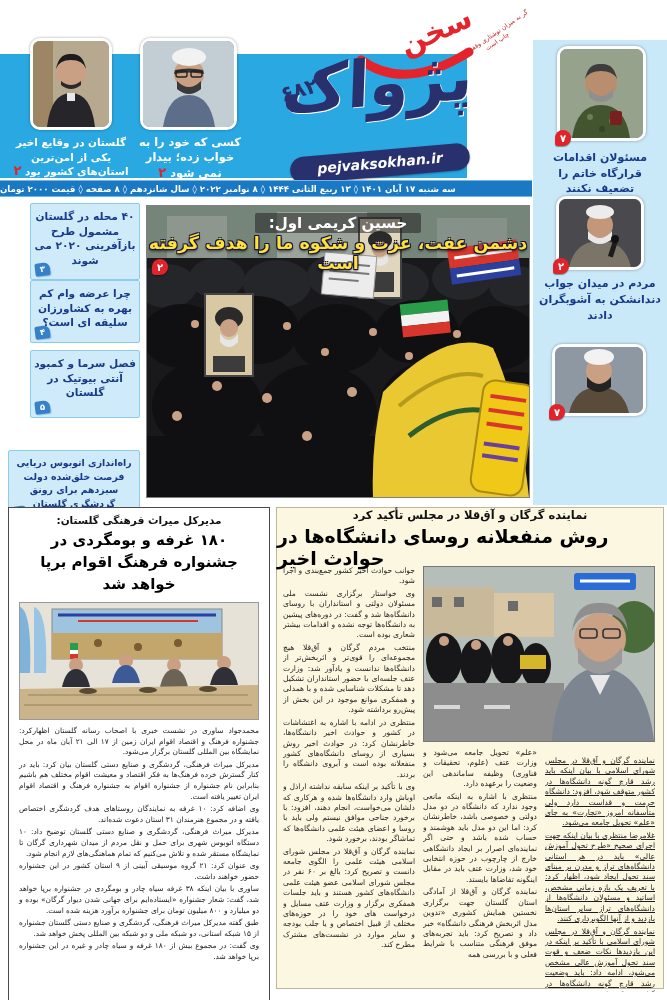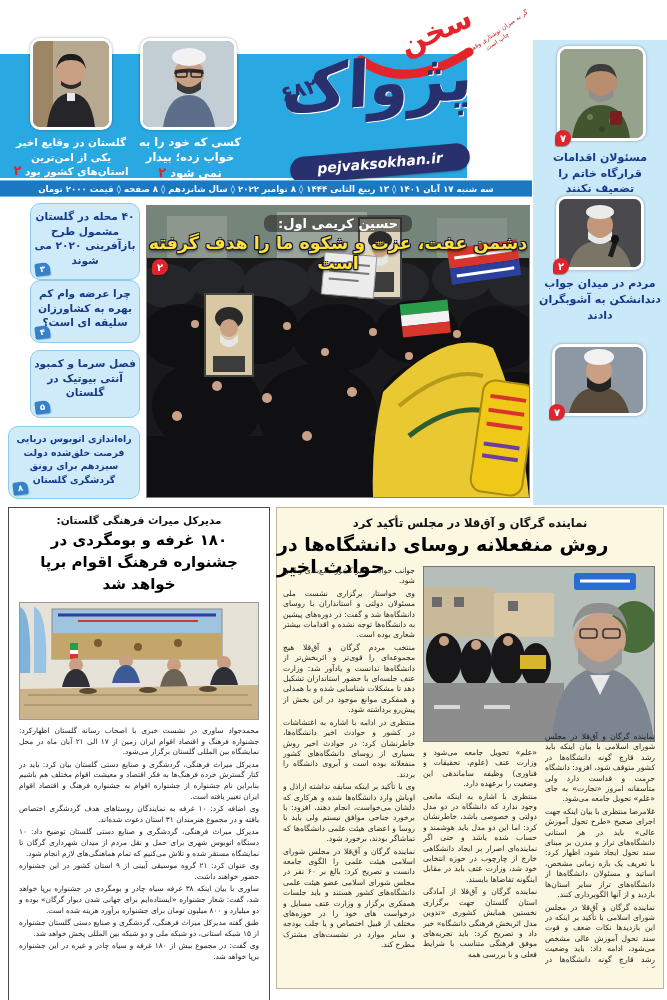--- a/index.html
+++ b/index.html
@@ -9,21 +9,21 @@
     position:relative; width:667px; height:1000px; background:#fff;
     overflow:hidden; direction:rtl;
   }
   .abs { position:absolute; }
 
   
   .band-blue { left:0; top:54px; width:467px; height:124px; background:#2aa8e1; }
   .right-col { left:533px; top:40px; width:134px; height:465px; background:#c9e8f8; }
   .datebar {
     left:0; top:180px; width:532px; height:17px; background:#1b79c4;
-    color:#fff; font-size:8.6px; font-weight:bold; text-align:center; line-height:17px;
+    color:#fff; font-size:8.6px; font-weight:bold; text-align:left; line-height:17px;
     border-top:1px solid #6cb9e8; border-bottom:1px solid #6cb9e8;
   }
   .logo-main {
     left:238px; top:48px; width:235px; color:#28306e; font-weight:bold;
     font-size:64px; transform:rotate(-4deg) skewX(-6deg); letter-spacing:-2px;
     text-shadow:1px 1px 0 #fff;
   }
   .logo-sokhan { left:398px; top:14px; color:#e5232b; font-weight:bold; font-size:29px; transform:rotate(-24deg); }
   .issue-num { left:280px; top:78px; color:#28306e; font-weight:bold; font-size:21px; transform:rotate(-16deg); }
   .slogan { left:452px; top:30px; width:86px; color:#c42322; font-size:6.3px; line-height:8px;
@@ -42,58 +42,58 @@
   .cap-navy { color:#173a8a; font-weight:bold; text-align:center; }
   .rednum { color:#e0242b; font-size:13px; font-weight:bold; }
   .badge {
     width:16px; height:16px; background:#e0242b; border-radius:50% 50% 50% 3px;
     color:#fff; font-size:10px; font-weight:bold; display:flex; align-items:center; justify-content:center;
     box-shadow:0 1px 1px rgba(0,0,0,.4);
   }
 
   
   .news-box {
-    left:30px; width:110px; background:#cfeaf9; border:1px solid #8ecbeb; border-radius:10px;
+    left:30px; width:110px; background:#cfeaf9; border:1px solid #8ecbeb; border-radius:2px;
     color:#173a8a; font-weight:bold; text-align:center; font-size:10.6px; line-height:14.5px;
     padding:5px 3px 12px 3px;
   }
   .pgicon {
     position:absolute; left:4px; bottom:3px; width:15px; height:13px; background:#3781c8;
     color:#fff; font-size:8.5px; font-weight:bold; border-radius:2px 6px 2px 2px;
     display:flex; align-items:center; justify-content:center; transform:rotate(-7deg);
     box-shadow:1px 1px 0 #9ec7e8;
   }
 
   
   .lead-photo { left:146px; top:205px; width:384px; height:293px; border:1px solid #808080; background:#222; }
   .lead-kicker { top:7px; width:100%; text-align:center; }
   .lead-kicker span {
     display:inline-block; background:rgba(35,35,35,.55); color:#fff; font-weight:bold;
-    font-size:13px; padding:1px 14px; border-radius:7px;
+    font-size:15px; padding:1px 14px; border-radius:2px;
   }
   .lead-headline {
     top:27px; width:100%; text-align:center; color:#ffe13a; font-weight:bold; font-size:17.5px;
     text-shadow:-1px -1px 0 #14143c, 1px -1px 0 #14143c, -1px 1px 0 #14143c, 1px 1px 0 #14143c, 0 2px 3px rgba(0,0,0,.8);
   }
 
   
   .art-left { left:8px; top:507px; width:262px; height:624px; background:#fff; border:1.5px solid #4a4a4a; }
   .art-left .kicker { margin-top:6px; text-align:center; font-weight:bold; font-size:10.5px; color:#111; }
   .art-left h1 { text-align:center; font-size:15px; line-height:22px; color:#000; margin:3px 8px 0 8px; }
   .art-photo { margin:7px 10px 6px 10px; height:118px; border:1px solid #999; overflow:hidden; background:#ddd; }
   .art-left .body { padding:0 10px; font-size:7.4px; line-height:10.6px; text-align:justify; color:#1c1c1c; height:296px; overflow:hidden; }
   .art-left .body p { margin-bottom:2px; }
 
   .art-right { left:276px; top:507px; width:388px; height:482px; background:#fcf7e1; border:1px solid #bdb89a; }
-  .art-right .kicker { margin-top:8px; text-align:center; font-weight:bold; font-size:11.5px; color:#111; }
+  .art-right .kicker { margin-top:0; text-align:center; font-weight:bold; font-size:11.5px; color:#111; }
   .art-right h1 { text-align:left; font-size:19px; color:#000; margin-top:3px; }
   .mp-photo { position:absolute; top:58px; right:8px; width:232px; height:176px; border:1px solid #777; background:#aaa; }
   .colm { position:absolute; font-size:7.6px; line-height:10.4px; text-align:justify; color:#1c1c1c; overflow:hidden; }
   .colm p { margin-bottom:2px; }
-  #col-first  { top:224px; right:8px;   width:110px; height:236px; }
+  #col-first  { top:248px; right:8px;   width:110px; height:236px;text-decoration:underline; }
   #col-second { top:240px; right:126px; width:114px; height:236px; }
   #col-third  { top:58px;  right:248px; width:132px; height:418px; }
 </style>
 </head>
 <body>
 
 <div id="page">
 
   <div class="abs band-blue"></div>
   <div class="abs right-col"></div>
@@ -163,21 +163,21 @@
     <span class="pgicon">۳</span>
   </div>
   <div class="abs news-box" style="top:280px; min-height:61px;">
     <span>چرا عرضه وام کم بهره به کشاورزان سلیقه ای است؟</span>
     <span class="pgicon">۴</span>
   </div>
   <div class="abs news-box" style="top:350px; min-height:68px;">
     <span>فصل سرما و کمبود آنتی بیوتیک در گلستان</span>
     <span class="pgicon">۵</span>
   </div>
-  <div class="abs news-box" style="top:426px; left:8px; width:132px; min-height:68px; font-size:9.4px; line-height:13.5px;">
+  <div class="abs news-box" style="top:450px; left:8px; width:132px; min-height:68px; font-size:9.4px; line-height:13.5px;">
     <span>راه‌اندازی اتوبوس دریایی فرصت خلق‌شده دولت سیزدهم برای رونق گردشگری گلستان</span>
     <span class="pgicon">۸</span>
   </div>
 
   <div class="abs lead-photo">
     <svg width="382" height="291" viewBox="0 0 382 291" preserveAspectRatio="none">
       <rect width="382" height="291" fill="#19191b"></rect>
       <rect width="382" height="52" fill="#76857a"></rect>
       <rect x="20" y="10" width="60" height="42" fill="#8d978e"></rect>
         <rect x="130" y="6" width="90" height="46" fill="#9aa49a"></rect>

